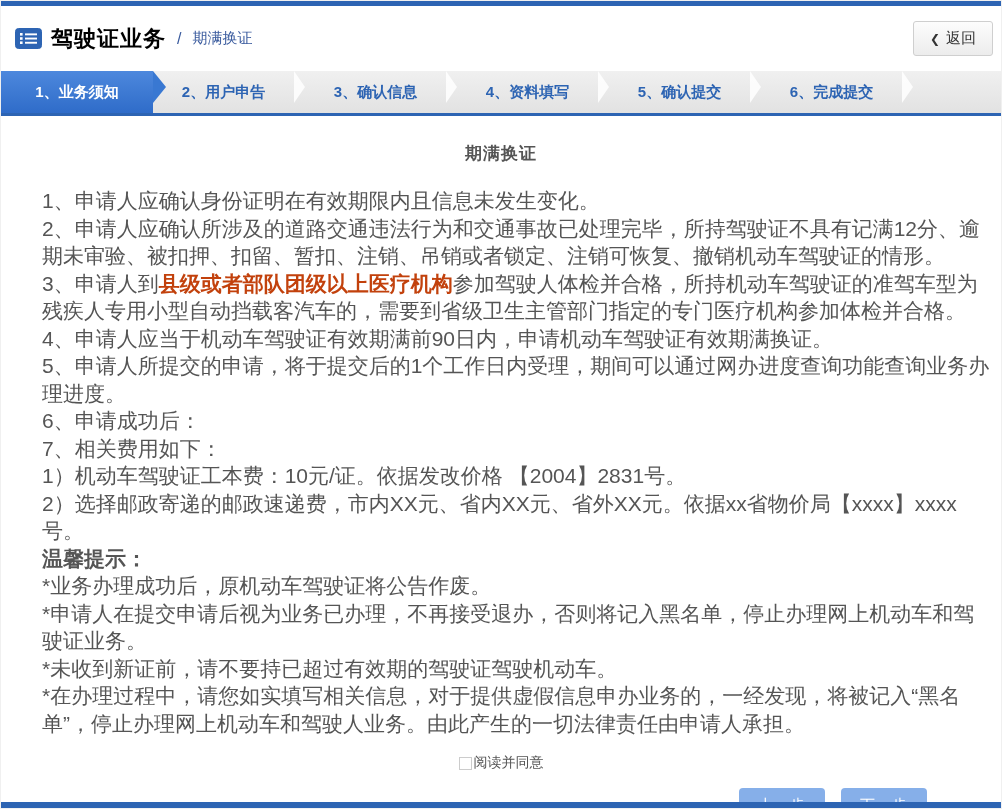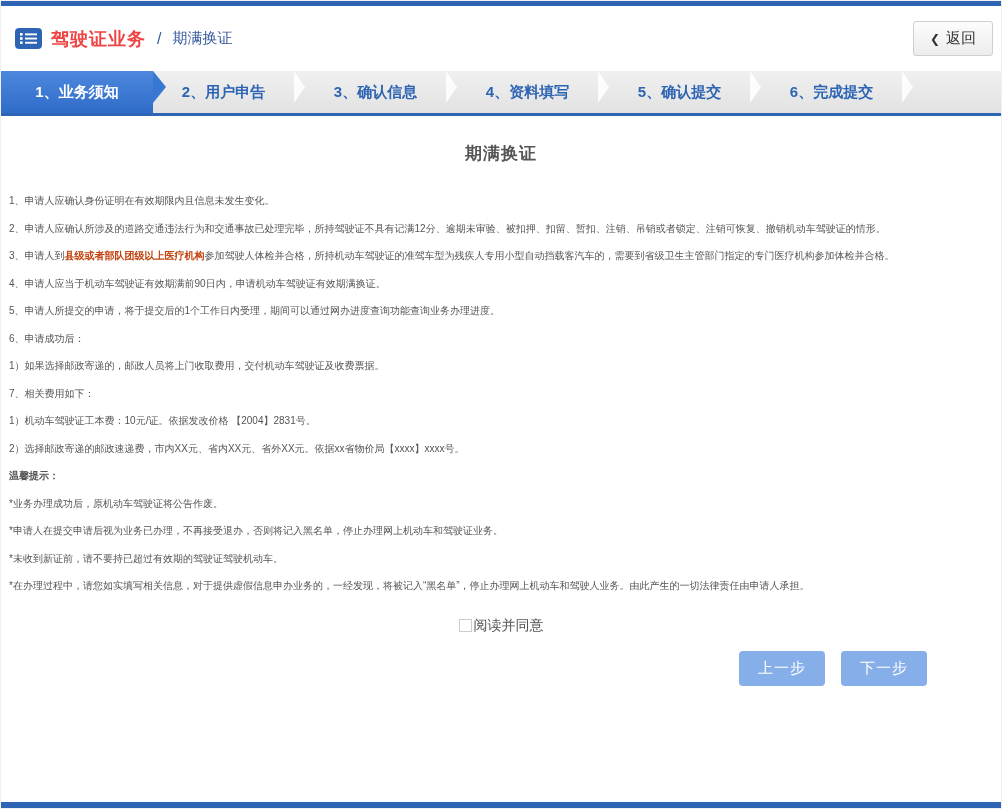--- a/index.html
+++ b/index.html
@@ -5,39 +5,39 @@
   * { box-sizing: border-box; margin: 0; padding: 0; }
   html,body { background:#fff; }
   body { font-family: "Liberation Sans", "DejaVu Sans", sans-serif; }
   .page { width:1002px; height:809px; position:relative; background:#fff; overflow:hidden; border:1px solid #f0f0f0; }
 
   .topbar { height:5px; background:#2d64b3; }
 
   .header { display:flex; align-items:center; justify-content:space-between; padding:15px 8px 15px 14px; }
   .header-left { display:flex; align-items:center; gap:9px; }
   .hicon svg { display:block; }
-  .htitle { font-size:18px; color:#ef4444; font-weight:bold; letter-spacing:1px; }
+  .htitle { font-size:22px; color:#000000; font-weight:bold; letter-spacing:1px; }
   .hsep { font-size:16px; color:#3a5b9e; margin:0 2px; }
   .hsub { font-size:15px; color:#3a5b9e; }
   .back-btn { display:flex; align-items:center; gap:6px; background:linear-gradient(#fdfdfd,#ececec);
       border:1px solid #cfcfcf; border-radius:3px; padding:7px 16px; font-size:15px; color:#333;
       cursor:pointer; font-family:inherit; }
   .back-chevron { font-size:12px; color:#333; font-weight:bold; }
 
   .steps { display:flex; align-items:stretch; height:45px; background:linear-gradient(#f0f0f0,#e2e2e2); border-bottom:3px solid #2d64b3; }
   .step { display:flex; align-items:center; justify-content:center; width:141px; color:#2d64b3; font-weight:bold; font-size:15px; cursor:pointer; }
   .step.active { background:linear-gradient(#4d88dd,#2f6cc9); color:#fff; position:relative; width:152px; }
   .step.active::after { content:""; position:absolute; right:-13px; top:0; width:0; height:0;
       border-top:16.5px solid transparent; border-bottom:16.5px solid transparent; border-left:13px solid #3978d2; z-index:2; }
   .sep { width:0; height:0; border-top:16.5px solid transparent; border-bottom:16.5px solid transparent; border-left:11px solid rgba(255,255,255,0.85); }
   .steps .filler { flex:1; }
 
   .content { padding:0 8px; }
   .content h2 { text-align:center; font-size:17px; color:#555; margin:26px 0 22px; letter-spacing:1px; }
-  .content p { font-size:10px; color:#555; line-height:27.5px; }
+  .content p { font-size:21px; color:#555; line-height:27.5px;margin-left:33px; }
   .bold-med { font-weight:bold; color:#c2410c; }
   .tips-title { font-size:17px; font-weight:bold; color:#555; }
 
   .agree-row { display:flex; justify-content:center; align-items:center; gap:2px; margin-top:17px; }
   .checkbox { width:13px; height:13px; border:1px solid #ccc; background:#fff; display:inline-block; cursor:pointer; }
   .agree-label { font-size:14px; color:#555; cursor:pointer; }
 
   .btn-row { display:flex; justify-content:flex-end; gap:16px; padding-right:74px; margin-top:16px; }
   .blue-btn { background:#86afe9; color:#fff; border:none; border-radius:4px; font-size:15px;
       padding:8px 19px; cursor:pointer; font-family:inherit; letter-spacing:1px; }
@@ -101,21 +101,20 @@
   </div>
 
   <div class="content">
     <h2>期满换证</h2>
     <p>1、申请人应确认身份证明在有效期限内且信息未发生变化。</p>
     <p>2、申请人应确认所涉及的道路交通违法行为和交通事故已处理完毕，所持驾驶证不具有记满12分、逾期未审验、被扣押、扣留、暂扣、注销、吊销或者锁定、注销可恢复、撤销机动车驾驶证的情形。</p>
     <p><span>3、申请人到</span><span class="bold-med">县级或者部队团级以上医疗机构</span><span>参加驾驶人体检并合格，所持机动车驾驶证的准驾车型为残疾人专用小型自动挡载客汽车的，需要到省级卫生主管部门指定的专门医疗机构参加体检并合格。</span></p>
     <p>4、申请人应当于机动车驾驶证有效期满前90日内，申请机动车驾驶证有效期满换证。</p>
     <p>5、申请人所提交的申请，将于提交后的1个工作日内受理，期间可以通过网办进度查询功能查询业务办理进度。</p>
     <p>6、申请成功后：</p>
-    <p>1）如果选择邮政寄递的，邮政人员将上门收取费用，交付机动车驾驶证及收费票据。</p>
     <p>7、相关费用如下：</p>
     <p>1）机动车驾驶证工本费：10元/证。依据发改价格 【2004】2831号。</p>
     <p>2）选择邮政寄递的邮政速递费，市内XX元、省内XX元、省外XX元。依据xx省物价局【xxxx】xxxx号。</p>
     <p class="tips-title">温馨提示：</p>
     <p>*业务办理成功后，原机动车驾驶证将公告作废。</p>
     <p>*申请人在提交申请后视为业务已办理，不再接受退办，否则将记入黑名单，停止办理网上机动车和驾驶证业务。</p>
     <p>*未收到新证前，请不要持已超过有效期的驾驶证驾驶机动车。</p>
     <p>*在办理过程中，请您如实填写相关信息，对于提供虚假信息申办业务的，一经发现，将被记入“黑名单”，停止办理网上机动车和驾驶人业务。由此产生的一切法律责任由申请人承担。</p>
   </div>
 

